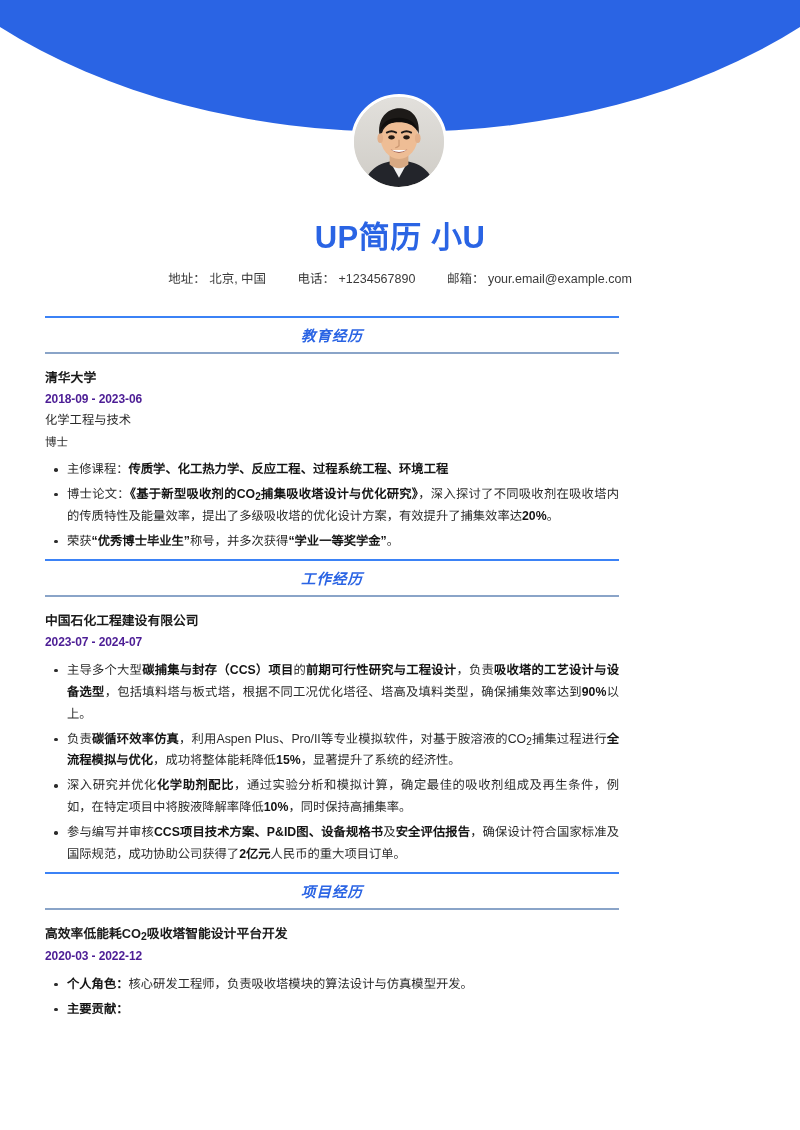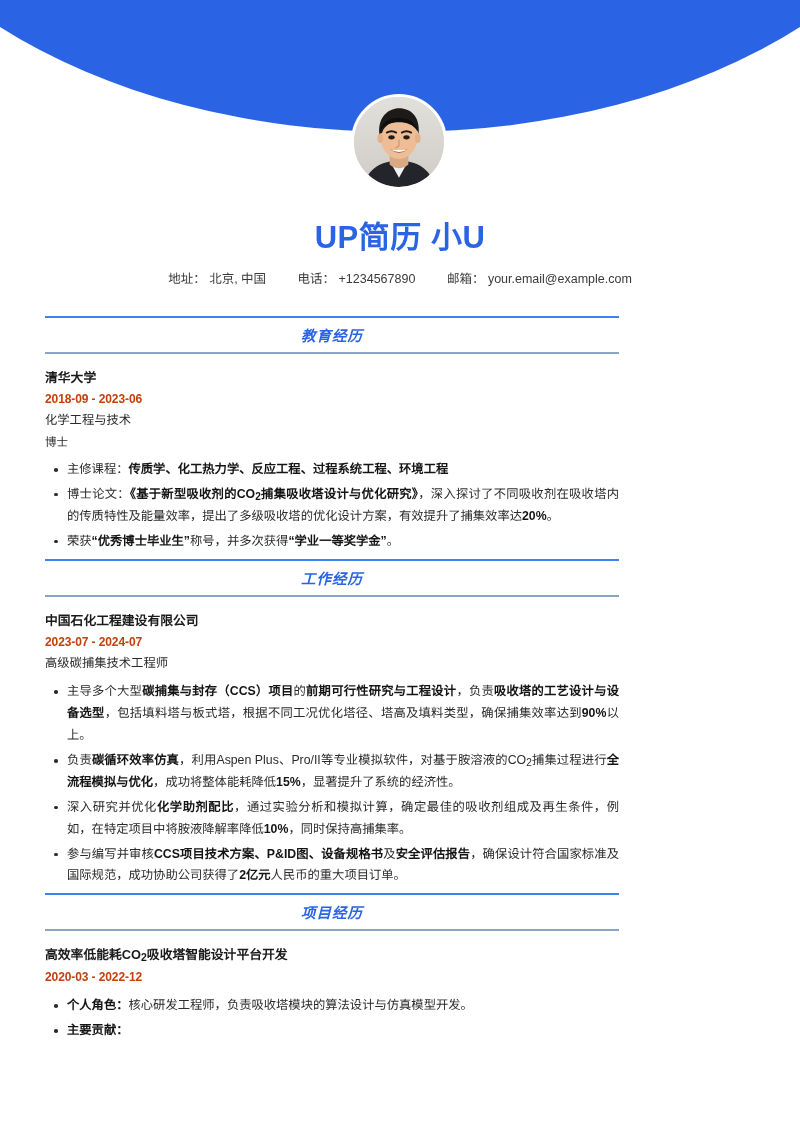--- a/index.html
+++ b/index.html
@@ -121,21 +121,21 @@
 
   .entry-org {
     font-size: 12.8px;
     font-weight: 700;
     color: #1a1a1a;
   }
 
   .entry-date {
     font-size: 12px;
     font-weight: 700;
-    color: #c2410c;
+    color: #4c1d95;
     white-space: nowrap;
     letter-spacing: -0.1px;
     text-align: right;
   }
 
   .entry-role {
     font-size: 12.3px;
     color: #2b2b2b;
     font-weight: 400;
   }
@@ -273,24 +273,20 @@
 
   <div class="section">
     <div class="section-head">
       <span class="section-title">工作经历</span>
     </div>
     <div class="entry">
       <div class="entry-row">
         <span class="entry-org">中国石化工程建设有限公司</span>
         <span class="entry-date">2023-07 - 2024-07</span>
       </div>
-      <div class="entry-row">
-        <span class="entry-role">高级碳捕集技术工程师</span>
-        <span class="entry-degree"></span>
-      </div>
       <ul class="bullets">
           <li>主导多个大型<b>碳捕集与封存（CCS）项目</b>的<b>前期可行性研究与工程设计</b>，负责<b>吸收塔的工艺设计与设备选型</b>，包括填料塔与板式塔，根据不同工况优化塔径、塔高及填料类型，确保捕集效率达到<b>90%</b>以上。</li>
           <li>负责<b>碳循环效率仿真</b>，利用Aspen Plus、Pro/II等专业模拟软件，对基于胺溶液的CO<span class="sub">2</span>捕集过程进行<b>全流程模拟与优化</b>，成功将整体能耗降低<b>15%</b>，显著提升了系统的经济性。</li>
           <li>深入研究并优化<b>化学助剂配比</b>，通过实验分析和模拟计算，确定最佳的吸收剂组成及再生条件，例如，在特定项目中将胺液降解率降低<b>10%</b>，同时保持高捕集率。</li>
           <li>参与编写并审核<b>CCS项目技术方案、P&amp;ID图、设备规格书</b>及<b>安全评估报告</b>，确保设计符合国家标准及国际规范，成功协助公司获得了<b>2亿元</b>人民币的重大项目订单。</li>
         </ul>
     </div>
   </div>
 
   <div class="section">

